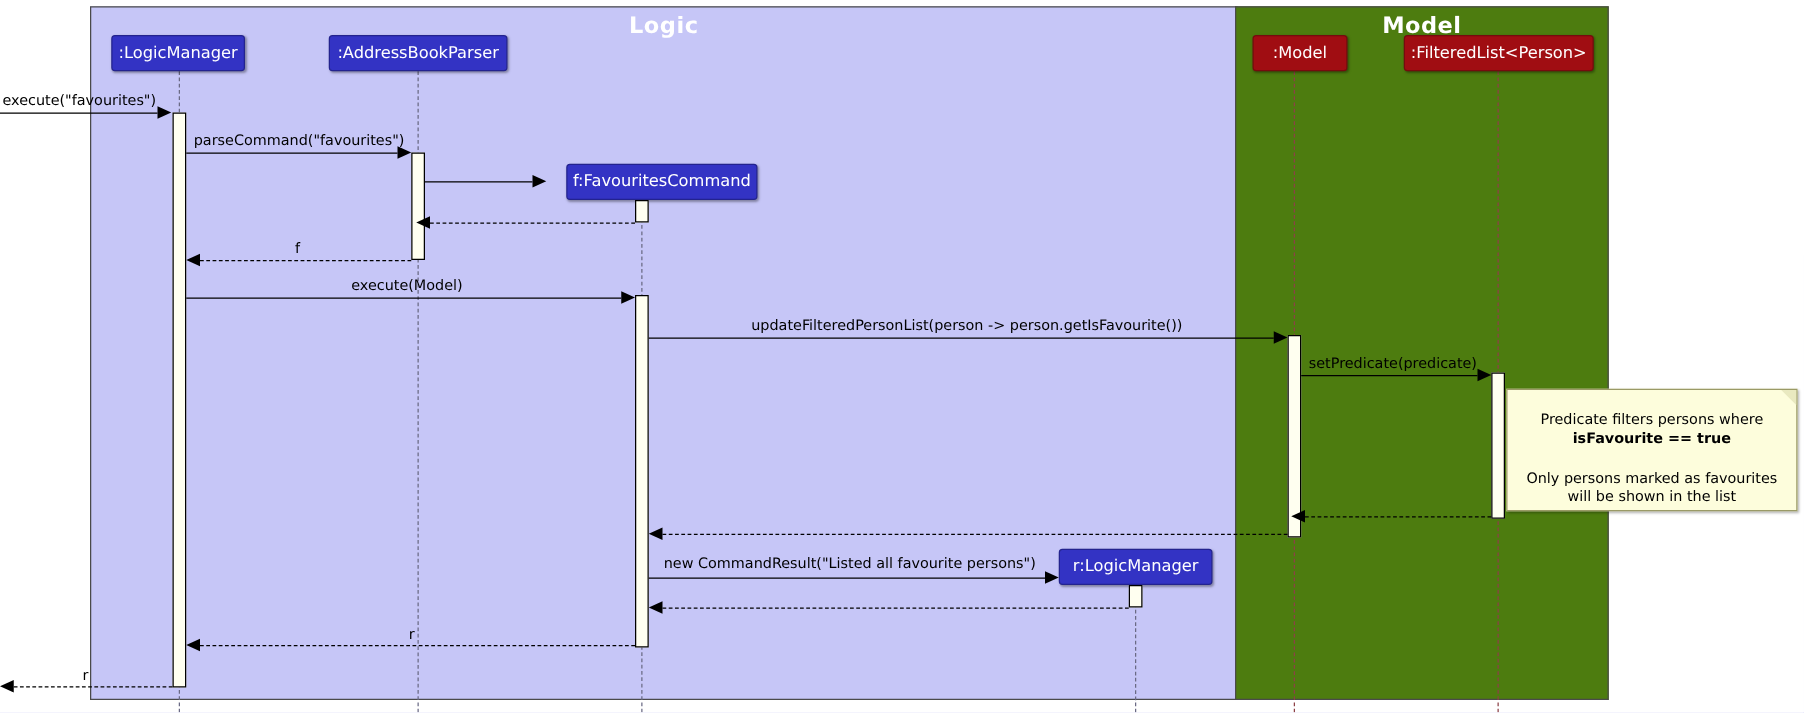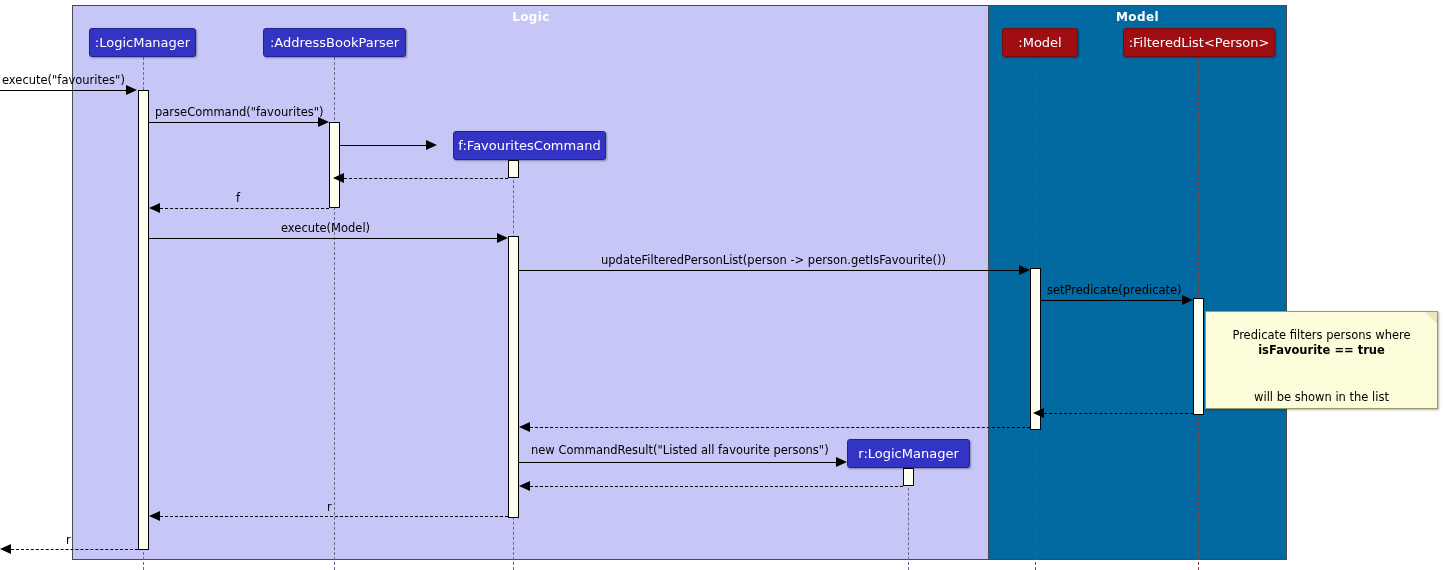--- a/index.html
+++ b/index.html
@@ -22,38 +22,38 @@
     position: absolute;
     box-sizing: border-box;
     border: 1px solid #4a4a4a;
   }
   .frame-title {
     position: absolute;
     top: 4px;
     left: 0;
     width: 100%;
     text-align: center;
-    font-size: 12px;
+    font-size: 18px;
     font-weight: bold;
     color: #ffffff;
     letter-spacing: 0.4px;
   }
   #frame-logic {
     left: 72px;
     top: 5px;
     width: 918px;
     height: 555px;
     background: #c6c6f7;
   }
   #frame-model {
     left: 988px;
     top: 5px;
     width: 299px;
     height: 555px;
-    background: #0369a1;
+    background: #4d7c0f;
   }
   
   .lifeline {
     position: absolute;
     width: 0;
     border-left: 1px dashed #6a6a84;
     top: 57px;
     height: 513px;
   }
   .lifeline.red-life {
@@ -241,16 +241,17 @@
   <div class="msg-label" style="left:327px; top:501px;">r</div>
 
   <div class="msg-line dashed" style="left:11px; top:549px; width:127px;"></div>
   <div class="arrow-left" style="left:0px; top:544px;"></div>
   <div class="msg-label" style="left:66px; top:534px;">r</div>
 
   <div id="note">
     <div class="fold"></div>
     <div class="note-text" id="note-l2">isFavourite == true</div>
     <div class="note-text" id="note-l1">Predicate filters persons where</div>
+    <div class="note-text" id="note-l3">Only persons marked as favourites</div>
     <div class="note-text" id="note-l4">will be shown in the list</div>
   </div>
 
 </div>
 
 </body></html>

